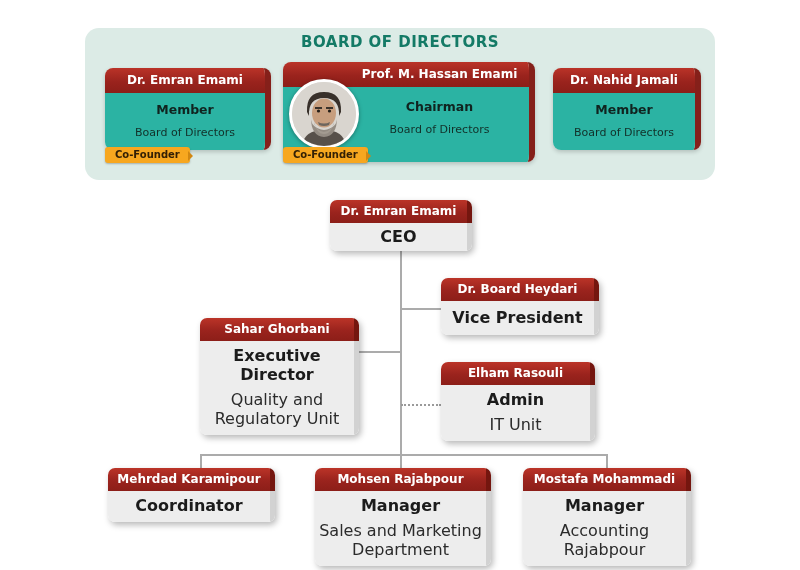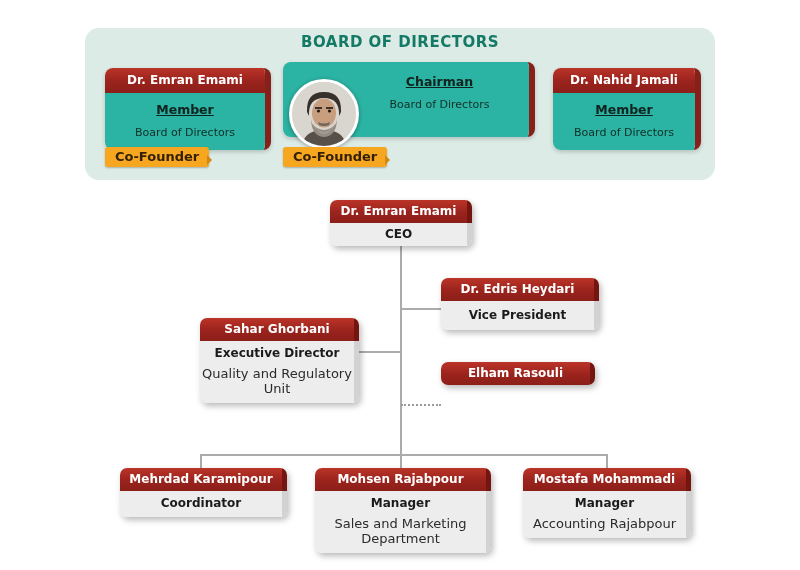--- a/index.html
+++ b/index.html
@@ -20,26 +20,26 @@
   .bcard{
     position:absolute;border-radius:8px;overflow:hidden;
     border-right:6px solid #85201a;box-shadow:0 2px 4px rgba(0,0,0,0.18);
   }
   .bcard-header{
     background:linear-gradient(180deg,#ba3328 0%,#9a231d 55%,#8c1e18 100%);
     color:#ffffff;font-weight:bold;font-size:12px;text-align:center;
     padding:5px 3px 6px;
   }
   .bcard-body{background:#2bb3a3;text-align:center;padding:9px 3px 11px;}
-  .bcard-role{font-weight:bold;font-size:12.5px;color:#10231f;margin-bottom:9px;text-decoration:underline;}
+  .bcard-role{font-weight:bold;font-size:12.5px;color:#10231f;margin-bottom:9px;}
   .bcard-org{font-size:11px;color:#123029;}
   .pad-left .bcard-header,.pad-left .bcard-body{padding-left:70px;}
 
   .badge{
-    position:absolute;background:#f7a71f;color:#332005;font-size:13px;
+    position:absolute;background:#f7a71f;color:#332005;font-size:10px;
     font-weight:bold;padding:2px 10px 3px;border-radius:3px;
     box-shadow:0 1px 2px rgba(0,0,0,0.25);
   }
   .badge::after{
     content:"";position:absolute;right:-8px;bottom:2px;
     border:5px solid transparent;border-left:5px solid #d28711;
   }
 
   .avatar{
     position:absolute;width:64px;height:64px;border-radius:50%;
@@ -56,22 +56,22 @@
     background:linear-gradient(180deg,#bb3428 0%,#9a231d 55%,#8c1e18 100%);
     border-right:5px solid #74160f;
     color:#ffffff;font-weight:bold;font-size:12px;text-align:center;
     padding:4px 2px 5px;
   }
   .node-body{
     background:#ededed;border-right:5px solid #d2d2d2;text-align:center;
     padding:5px 2px 7px;
   }
   .node-body.single{padding:4px 2px 5px;}
-  .node-title{font-weight:bold;font-size:12px;color:#1b1b1b;}
-  .node-unit{font-size:13px;color:#2b2b2b;margin-top:6px;}
+  .node-title{font-weight:bold;font-size:16px;color:#1b1b1b;}
+  .node-unit{font-size:16px;color:#2b2b2b;margin-top:6px;}
 
   
   .line{position:absolute;background:#ababab;}
   .line-dotted{position:absolute;height:0;border-top:2px dotted #9a9a9a;}
 </style>
 </head>
 <body>
 
 <div class="stage">
 
@@ -85,20 +85,23 @@
     <div class="bcard-body">
       <div class="bcard-role">Member</div>
       <div class="bcard-org">Board of Directors</div>
     </div>
   </div>
   <div class="badge" style="left:105px;top:147px;">
     <span>Co-Founder</span>
   </div>
 
   <div class="bcard pad-left" style="left:283px;top:62px;width:246px;">
+    <div class="bcard-header">
+      <span>Prof. M. Hassan Emami</span>
+    </div>
     <div class="bcard-body" style="padding-top:12px;padding-bottom:26px;">
       <div class="bcard-role">Chairman</div>
       <div class="bcard-org">Board of Directors</div>
     </div>
   </div>
   <div class="avatar" style="left:289px;top:79px;">
     <svg viewBox="0 0 64 64" width="64" height="64">
       <circle cx="32" cy="32" r="32" fill="#d9d5cf"></circle>
       <path d="M10 64 Q12 48 32 48 Q52 48 54 64 Z" fill="#57504a"></path>
       <path d="M15 30 Q14 10 32 10 Q50 10 49 30 L47 34 Q48 16 32 16 Q16 16 17 34 Z" fill="#38302a"></path>
@@ -138,44 +141,48 @@
     <div class="node-header">
       <span>Dr. Emran Emami</span>
     </div>
     <div class="node-body single">
       <div class="node-title">CEO</div>
     </div>
   </div>
 
   <div class="node" style="left:441px;top:278px;width:158px;">
     <div class="node-header">
-      <span>Dr. Edris Heydari</span>
+      <span>Dr. Board Heydari</span>
     </div>
     <div class="node-body single" style="padding-top:7px;padding-bottom:8px;">
       <div class="node-title">Vice President</div>
     </div>
   </div>
 
   <div class="node" style="left:200px;top:318px;width:159px;">
     <div class="node-header">
       <span>Sahar Ghorbani</span>
     </div>
     <div class="node-body">
       <div class="node-title">Executive Director</div>
       <div class="node-unit">Quality and Regulatory Unit</div>
     </div>
   </div>
 
   <div class="node" style="left:441px;top:362px;width:154px;">
     <div class="node-header">
       <span>Elham Rasouli</span>
     </div>
-  </div>
-
-  <div class="node" style="left:120px;top:468px;width:167px;">
+    <div class="node-body">
+      <div class="node-title">Admin</div>
+      <div class="node-unit">IT Unit</div>
+    </div>
+  </div>
+
+  <div class="node" style="left:108px;top:468px;width:167px;">
     <div class="node-header">
       <span>Mehrdad Karamipour</span>
     </div>
     <div class="node-body">
       <div class="node-title">Coordinator</div>
     </div>
   </div>
 
   <div class="node" style="left:315px;top:468px;width:176px;">
     <div class="node-header">

